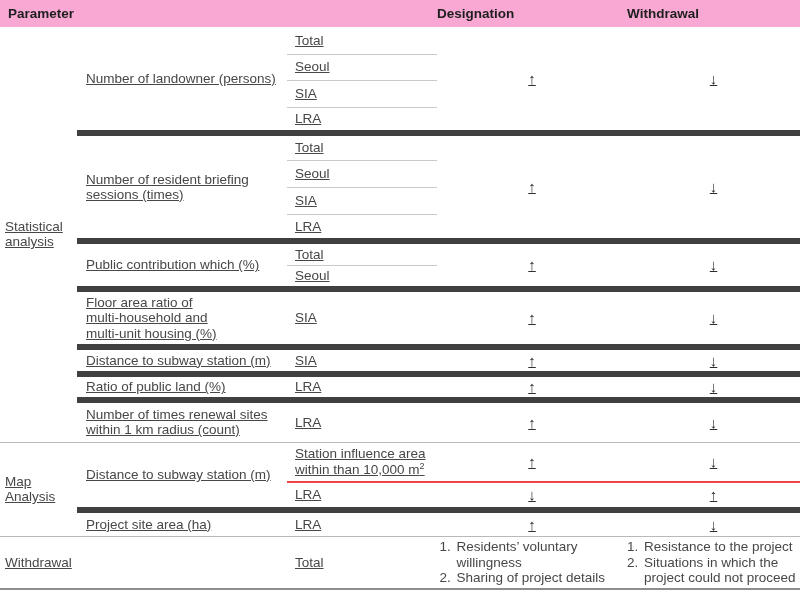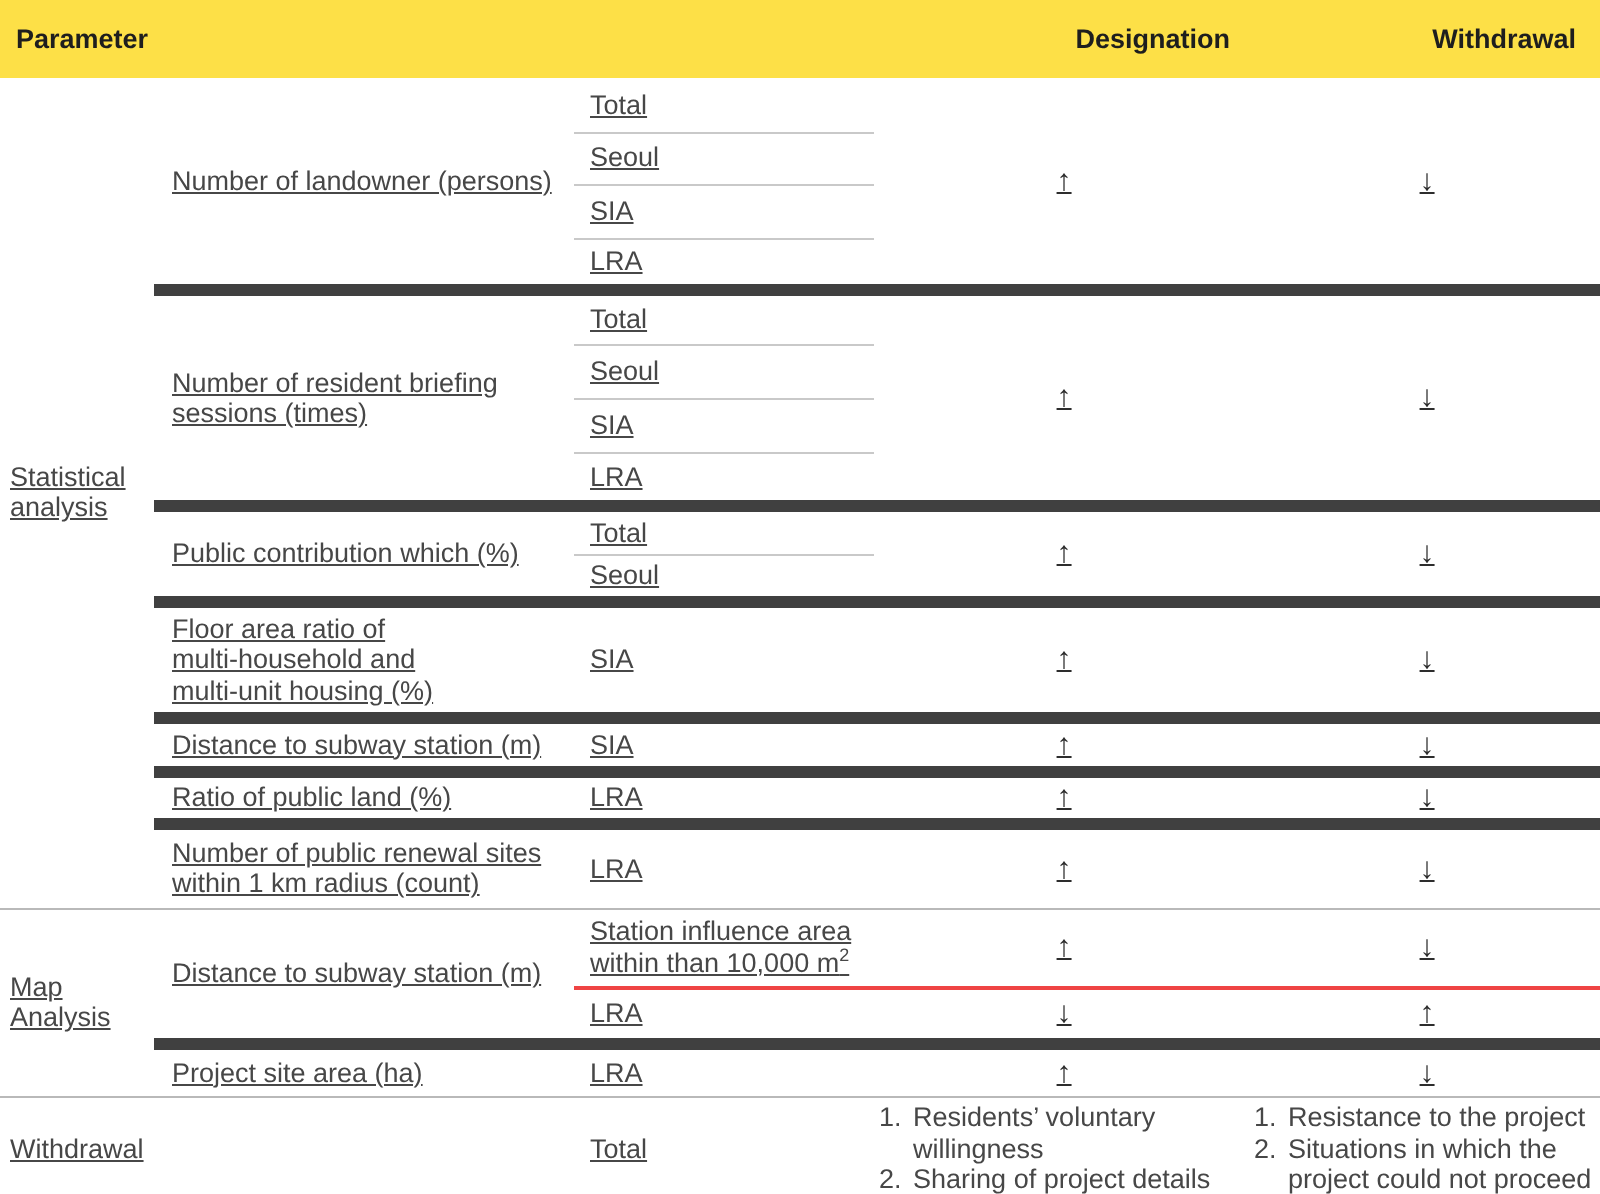--- a/index.html
+++ b/index.html
@@ -7,25 +7,25 @@
     width:800px; height:597px; background:#ffffff; overflow:hidden;
     font-family:"Liberation Sans","DejaVu Sans",sans-serif;
   }
   table.params {
     width:800px; border-collapse:collapse; table-layout:fixed;
     font-size:13.5px; color:#474747;
     border-bottom:2px solid #8d8d8d;
   }
   thead tr { height:27px; }
   thead th {
-    background:#fde047; font-weight:bold; color:#1e1e1e;
-    font-size:13.5px; padding:12px;
+    background:#f9a8d4; font-weight:bold; color:#1e1e1e;
+    font-size:13.5px; padding:0;
   }
   th.th-left { text-align:left; padding-left:8px; }
-  th.th-center { text-align:right; }
+  th.th-center { text-align:left; }
   td { vertical-align:middle; padding:0; line-height:15.5px;text-decoration:underline; }
   .group-cell { padding-left:5px; text-align:left;margin-left:44px; }
   .param-cell { padding-left:9px; text-align:left; }
   .sub-cell   { padding-left:8px; text-align:left; }
   .arrow-cell { text-align:center; font-size:15px; color:#2d2d2d; }
   .sub-sep   { border-bottom:1px solid #c9c9c9; }
   .param-sep { border-bottom:6px solid #404040; }
   .group-sep { border-bottom:1px solid #b9b9b9; }
   .mid-sep   { border-bottom:2px solid #ef4444; }
   sup { font-size:9px; line-height:0; }
@@ -124,21 +124,21 @@
 
     <tr style="height:26px">
       <td class="param-cell param-sep">Ratio of public land (%)</td>
       <td class="sub-cell param-sep">LRA</td>
       <td class="arrow-cell param-sep">↑</td>
       <td class="arrow-cell param-sep">↓</td>
     </tr>
 
     <tr style="height:42px">
       <td class="param-cell group-sep">
-        <div>Number of public renewal sites</div>
+        <div>Number of times renewal sites</div>
         <div>within 1 km radius (count)</div>
       </td>
       <td class="sub-cell group-sep">LRA</td>
       <td class="arrow-cell group-sep">↑</td>
       <td class="arrow-cell group-sep">↓</td>
     </tr>
 
     <tr style="height:40px">
       <td rowspan="3" class="group-cell group-sep">Map Analysis</td>
       <td rowspan="2" class="param-cell param-sep">Distance to subway station (m)</td>

